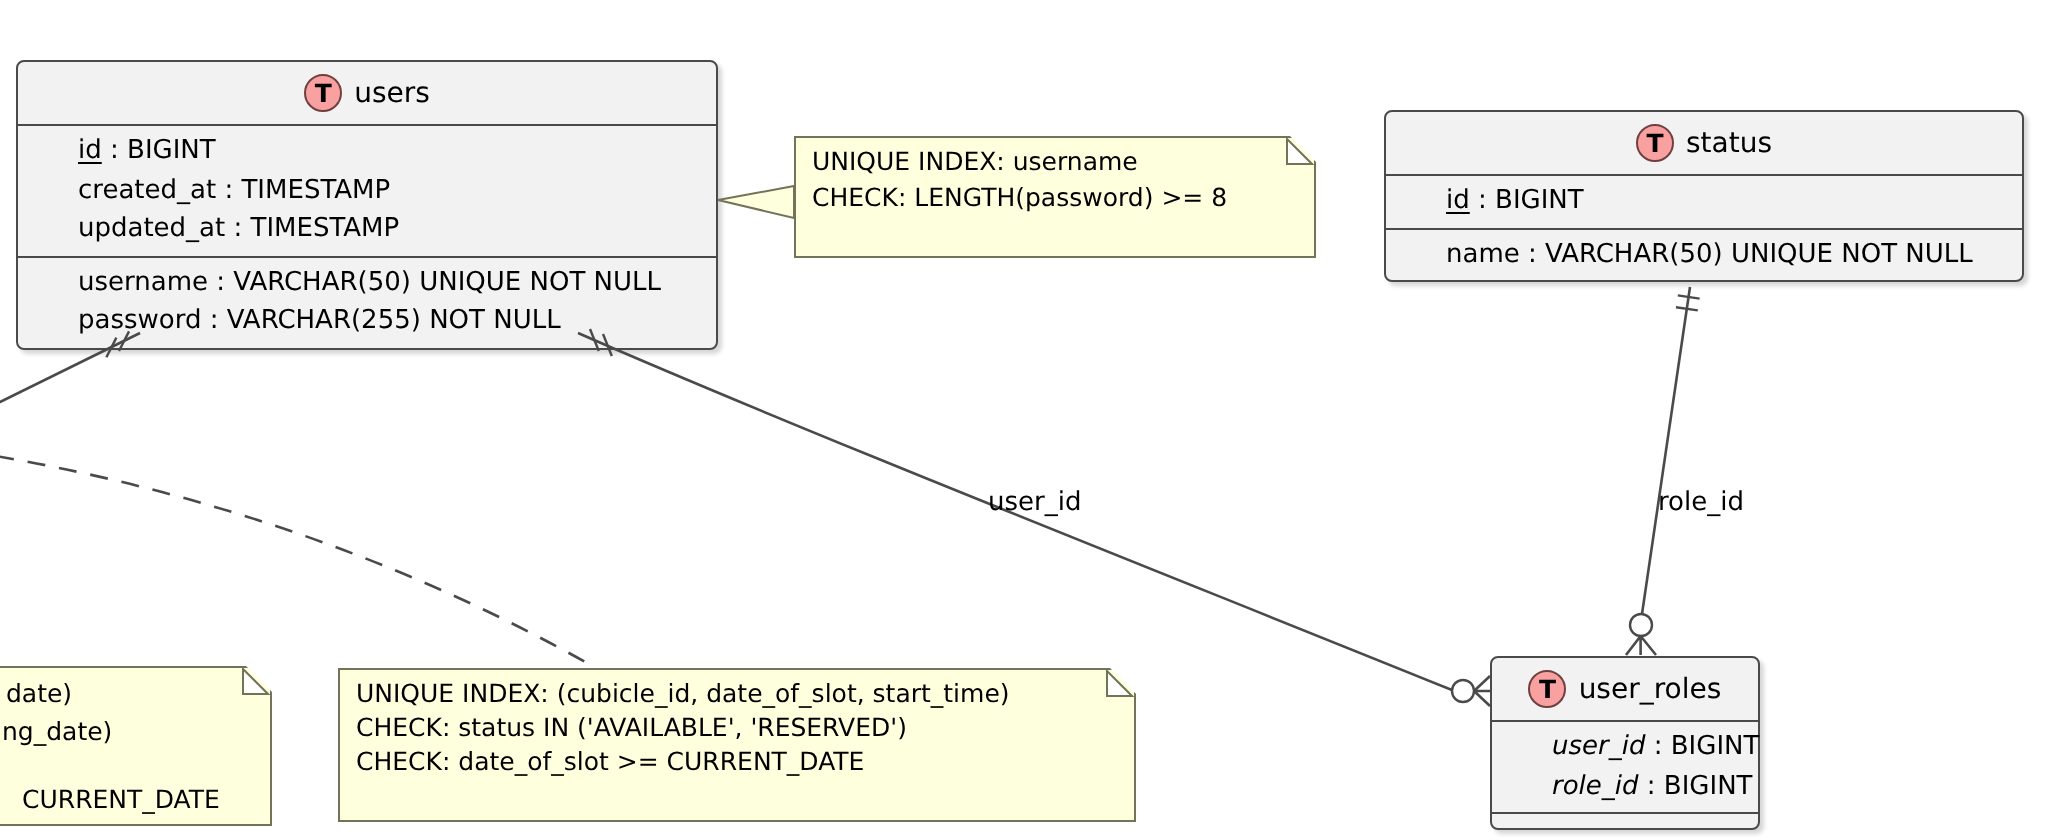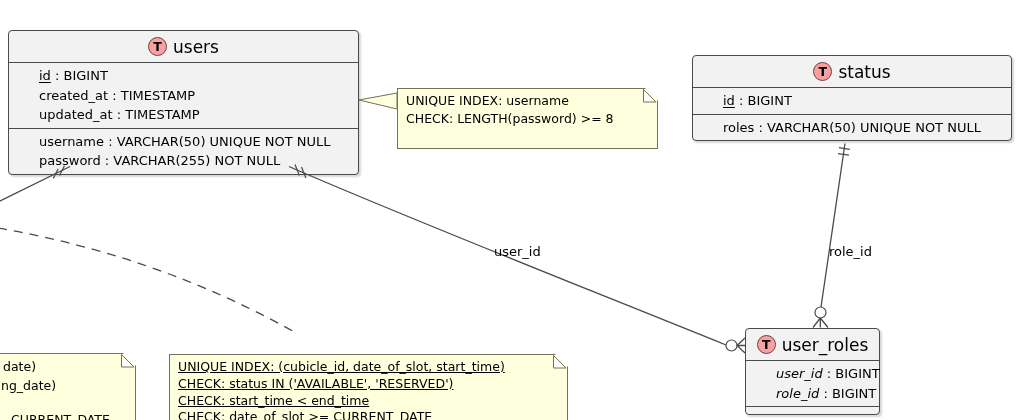--- a/index.html
+++ b/index.html
@@ -4,35 +4,35 @@
 <style>
   html,body{margin:0;padding:0;background:#ffffff;}
   #canvas{position:relative;width:1024px;height:420px;overflow:hidden;background:#ffffff;
           font-family:"DejaVu Sans", sans-serif;color:#000;}
 
   
   .etable{position:absolute;background:var(--table_fill);border:1.5px solid var(--table_border);
           border-radius:4px;box-shadow:2px 2px 2px rgba(0,0,0,0.16);z-index:1;}
   .ehead{display:flex;align-items:center;justify-content:center;gap:6px;
          border-bottom:1px solid var(--table_border);}
-  .etitle{font-size:17px;white-space:pre;}
+  .etitle{font-size:14px;white-space:pre;}
   .spot{display:inline-flex;align-items:center;justify-content:center;width:19px;height:19px;
         border-radius:50%;background:var(--icon_fill);border:1.2px solid var(--icon_border);
         font-size:12.5px;font-weight:bold;color:#000;box-sizing:border-box;}
   .esec{padding:3px 6px;}
   .esec + .esec{border-top:1px solid var(--table_border);}
   .erow{font-size:13px;line-height:19.5px;white-space:pre;margin-left:24px;}
   .pk{text-decoration:underline;text-underline-offset:2px;}
   .fk{font-style:italic;}
   .efoot{border-top:1px solid var(--table_border);height:7px;}
 
   
   .note{position:absolute;background:var(--note_fill);border:1px solid var(--note_border);
         box-shadow:2px 2px 2px rgba(0,0,0,0.16);z-index:1;
-        clip-path:polygon(0 0, calc(100% - 13px) 0, 100% 13px, 100% 100%, 0 100%, 0 0);margin-top:20px;}
+        clip-path:polygon(0 0, calc(100% - 13px) 0, 100% 13px, 100% 100%, 0 100%, 0 0);}
   .note .ntext{font-size:12.5px;line-height:17.5px;white-space:pre;}
   .fold{position:absolute;top:0;right:0;z-index:2;}
   .fold path{fill:#ffffff;stroke:var(--note_border);stroke-width:1;}
 
   
   #edges{position:absolute;left:0;top:0;z-index:3;pointer-events:none;}
   .edge{stroke:var(--line);stroke-width:1.3;fill:none;}
   .edge.dashed{stroke-dasharray:9 7;}
   .tick{stroke:var(--line);stroke-width:1.2;}
   .ering{fill:#ffffff;stroke:var(--line);stroke-width:1.2;}
@@ -63,21 +63,21 @@
 
   <div class="etable" style="left:692px;top:55px;width:318px;">
     <div class="ehead" style="height:31px;">
       <span class="spot">T</span>
       <span class="etitle">status</span>
     </div>
     <div class="esec">
       <div class="erow"><span class="pk">id</span><span> : BIGINT</span></div>
     </div>
     <div class="esec">
-      <div class="erow"><span>roles</span><span> : VARCHAR(50) UNIQUE NOT NULL</span></div>
+      <div class="erow"><span>name</span><span> : VARCHAR(50) UNIQUE NOT NULL</span></div>
     </div>
   </div>
 
   <div class="etable" style="left:745px;top:328px;width:133px;">
     <div class="ehead" style="height:31px;">
       <span class="spot">T</span>
       <span class="etitle">user_roles</span>
     </div>
     <div class="esec">
       <div class="erow"><span class="fk">user_id</span><span> : BIGINT</span></div>
@@ -89,25 +89,24 @@
   <div class="note" style="left:397px;top:68px;width:259px;height:59px;">
     <div style="padding:3px 8px;">
       <div class="ntext">UNIQUE INDEX: username</div>
       <div class="ntext">CHECK: LENGTH(password) &gt;= 8</div>
     </div>
     <svg class="fold" width="14" height="14" viewBox="0 0 14 14">
         <path d="M0.5,0.5 L13,13 L0.5,13 Z"></path>
       </svg>
   </div>
 
-  <div class="note" style="left:169px;top:334px;width:397px;height:75px;text-decoration:underline;">
+  <div class="note" style="left:169px;top:334px;width:397px;height:75px;">
     <div style="padding:4px 8px;">
       <div class="ntext" style="line-height:16.8px;">UNIQUE INDEX: (cubicle_id, date_of_slot, start_time)</div>
       <div class="ntext" style="line-height:16.8px;">CHECK: status IN ('AVAILABLE', 'RESERVED')</div>
-      <div class="ntext" style="line-height:16.8px;">CHECK: start_time &lt; end_time</div>
       <div class="ntext" style="line-height:16.8px;">CHECK: date_of_slot &gt;= CURRENT_DATE</div>
     </div>
     <svg class="fold" width="14" height="14" viewBox="0 0 14 14">
         <path d="M0.5,0.5 L13,13 L0.5,13 Z"></path>
       </svg>
   </div>
 
   <div class="note" style="left:-62px;top:333px;width:196px;height:78px;">
     <div style="padding:4px 0;">
       <div class="ntext" style="line-height:18.5px;padding-left:64px;">date)</div>

